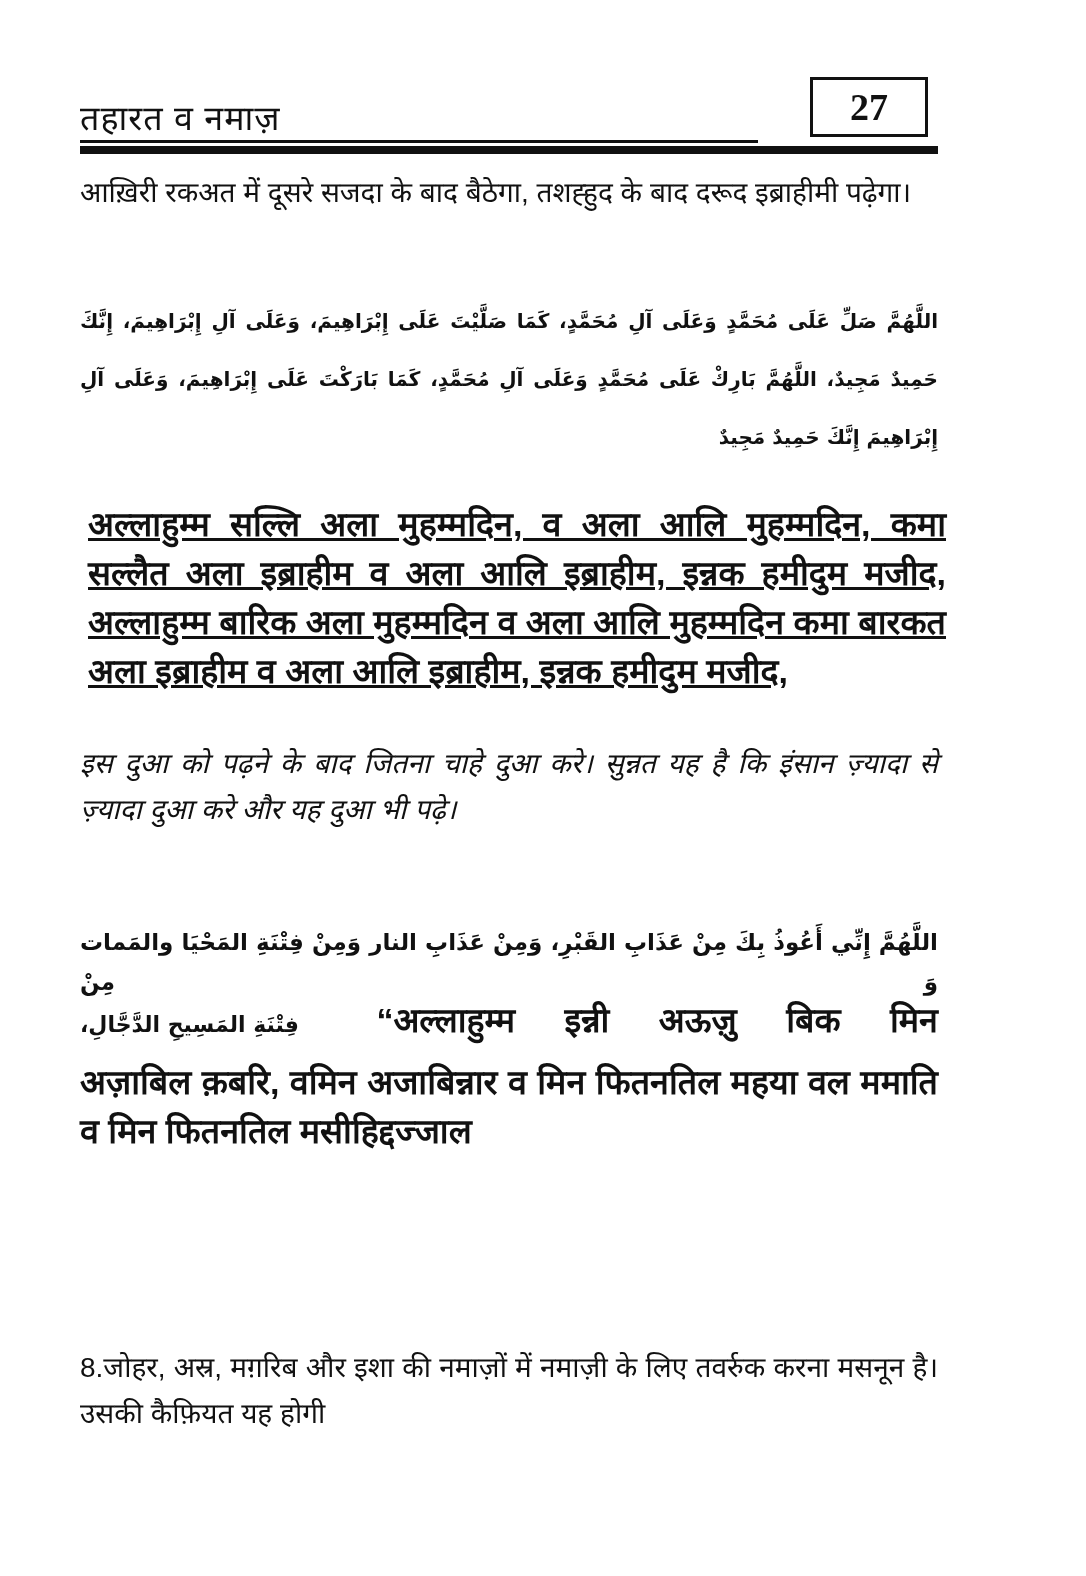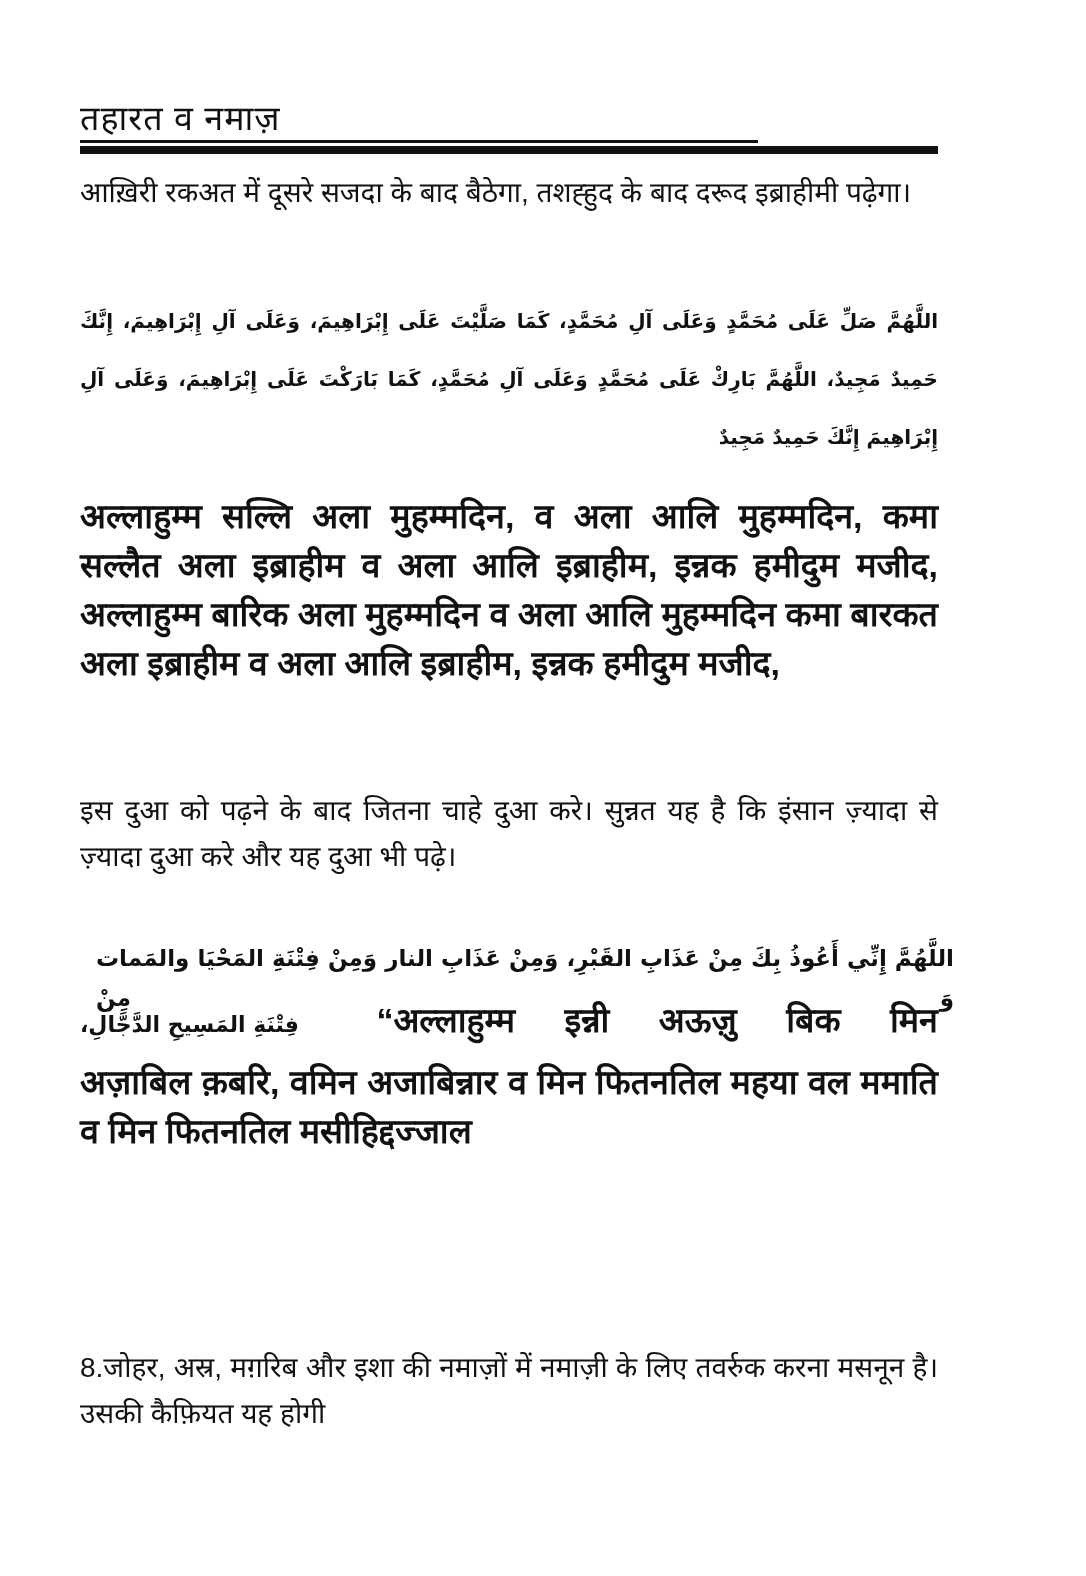--- a/index.html
+++ b/index.html
@@ -45,32 +45,35 @@
     font-family: "DejaVu Sans", sans-serif; font-weight: bold; font-size: 22px; direction: rtl;
   }
   b { font-weight: bold; }
 </style>
 </head>
 <body>
 
 <div class="page">
 
   <div class="header-title">तहारत व नमाज़</div>
+  <div class="page-box">
+    <span class="page-number">27</span>
+  </div>
   <div class="header-thin-rule"></div>
   <div class="header-thick-rule"></div>
 
   <p class="para hindi" style="top:170px; margin:0;">आख़िरी रकअत में दूसरे सजदा के बाद बैठेगा, तशह्हुद के बाद दरूद इब्राहीमी पढ़ेगा।</p>
 
   <p class="para arabic" style="top:292px; margin:0;">اللَّهُمَّ صَلِّ عَلَى مُحَمَّدٍ وَعَلَى آلِ مُحَمَّدٍ، كَمَا صَلَّيْتَ عَلَى إِبْرَاهِيمَ، وَعَلَى آلِ إِبْرَاهِيمَ، إِنَّكَ حَمِيدٌ مَجِيدٌ، اللَّهُمَّ بَارِكْ عَلَى مُحَمَّدٍ وَعَلَى آلِ مُحَمَّدٍ، كَمَا بَارَكْتَ عَلَى إِبْرَاهِيمَ، وَعَلَى آلِ إِبْرَاهِيمَ إِنَّكَ حَمِيدٌ مَجِيدٌ</p>
 
-  <p class="para hindi-bold" style="top:492px; margin:0;">अल्लाहुम्म सल्लि अला मुहम्मदिन, व अला आलि मुहम्मदिन, कमा सल्लैत अला इब्राहीम व अला आलि इब्राहीम, इन्नक हमीदुम मजीद, अल्लाहुम्म बारिक अला मुहम्मदिन व अला आलि मुहम्मदिन कमा बारकत अला इब्राहीम व अला आलि इब्राहीम, इन्नक हमीदुम मजीद,</p>
+  <p class="para hindi-bold" style="top:492px; margin:8px;text-decoration:underline;">अल्लाहुम्म सल्लि अला मुहम्मदिन, व अला आलि मुहम्मदिन, कमा सल्लैत अला इब्राहीम व अला आलि इब्राहीम, इन्नक हमीदुम मजीद, अल्लाहुम्म बारिक अला मुहम्मदिन व अला आलि मुहम्मदिन कमा बारकत अला इब्राहीम व अला आलि इब्राहीम, इन्नक हमीदुम मजीद,</p>
 
-  <p class="para hindi" style="top:788px; margin:0;">इस दुआ को पढ़ने के बाद जितना चाहे दुआ करे। सुन्नत यह है कि इंसान ज़्यादा से ज़्यादा दुआ करे और यह दुआ भी पढ़े।</p>
+  <p class="para hindi" style="top:741px; margin:0;font-style:italic;">इस दुआ को पढ़ने के बाद जितना चाहे दुआ करे। सुन्नत यह है कि इंसान ज़्यादा से ज़्यादा दुआ करे और यह दुआ भी पढ़े।</p>
 
-  <p class="para arabic-small" style="top:922px; margin:16px;">اللَّهُمَّ إِنِّي أَعُوذُ بِكَ مِنْ عَذَابِ القَبْرِ، وَمِنْ عَذَابِ النار وَمِنْ فِتْنَةِ المَحْيَا والمَمات وَ مِنْ</p>
+  <p class="para arabic-small" style="top:922px; margin:0;">اللَّهُمَّ إِنِّي أَعُوذُ بِكَ مِنْ عَذَابِ القَبْرِ، وَمِنْ عَذَابِ النار وَمِنْ فِتْنَةِ المَحْيَا والمَمات وَ مِنْ</p>
 
   <div class="para hindi-bold row" style="top:996px;justify-content:space-between;">
     <span class="ar-inline">فِتْنَةِ المَسِيحِ الدَّجَّالِ،</span>
     <span style="word-spacing:40px;">“अल्लाहुम्म इन्नी अऊज़ु बिक मिन</span>
   </div>
 
   <p class="para hindi-bold" style="top:1058px; margin:0;">अज़ाबिल क़बरि, वमिन अजाबिन्नार व मिन फितनतिल महया वल ममाति व मिन फितनतिल मसीहिद्दज्जाल</p>
 
 
   <p class="para hindi" style="top:1345px; margin:0;"><span>8.</span><span>जोहर, अस्र, मग़रिब और इशा की नमाज़ों में नमाज़ी के लिए तवर्रुक करना मसनून है। उसकी कैफ़ियत यह होगी</span></p>

